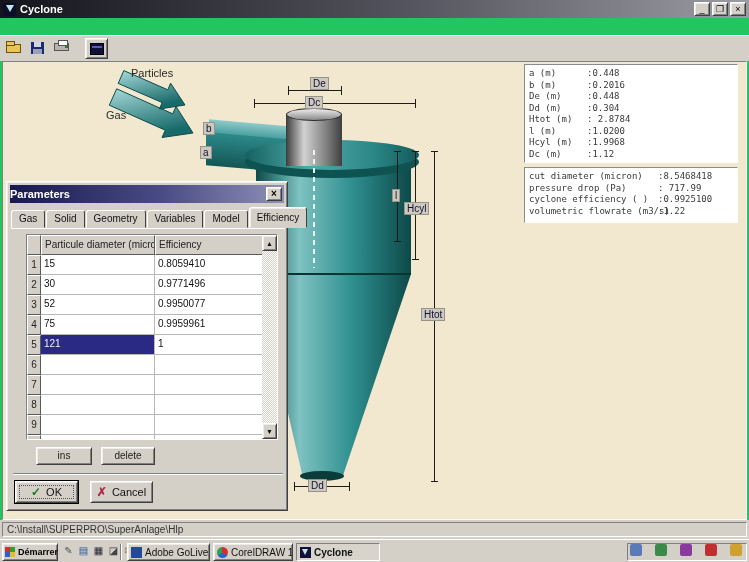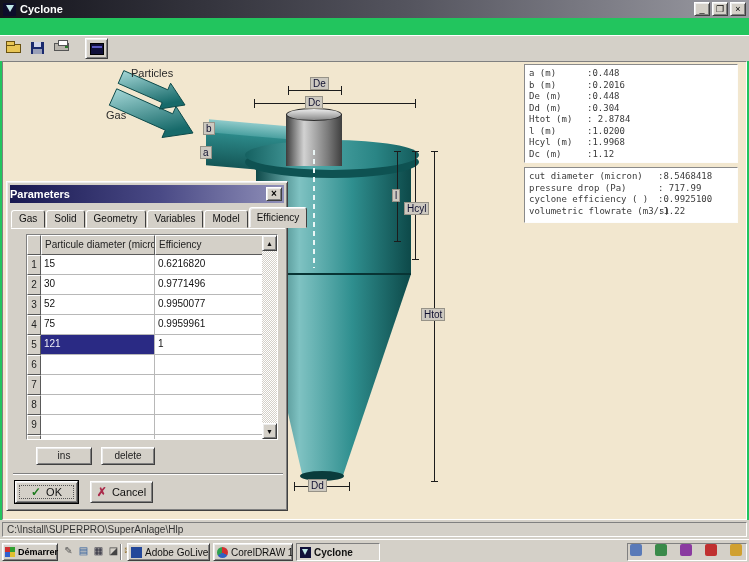--- a/index.html
+++ b/index.html
@@ -263,21 +263,21 @@
 
       <div class="grid">
         <div class="ghead">
           <div class="gnumh"></div>
           <div class="gch gc1">Particule diameter (micron)</div>
           <div class="gch gc2">Efficiency</div>
         </div>
         <div class="grow">
             <div class="gnum">1</div>
             <div class="gcell gc1">15</div>
-            <div class="gcell gc2">0.6216820</div>
+            <div class="gcell gc2">0.8059410</div>
           </div>
         <div class="grow">
             <div class="gnum">2</div>
             <div class="gcell gc1">30</div>
             <div class="gcell gc2">0.9771496</div>
           </div>
         <div class="grow">
             <div class="gnum">3</div>
             <div class="gcell gc1">52</div>
             <div class="gcell gc2">0.9950077</div>

